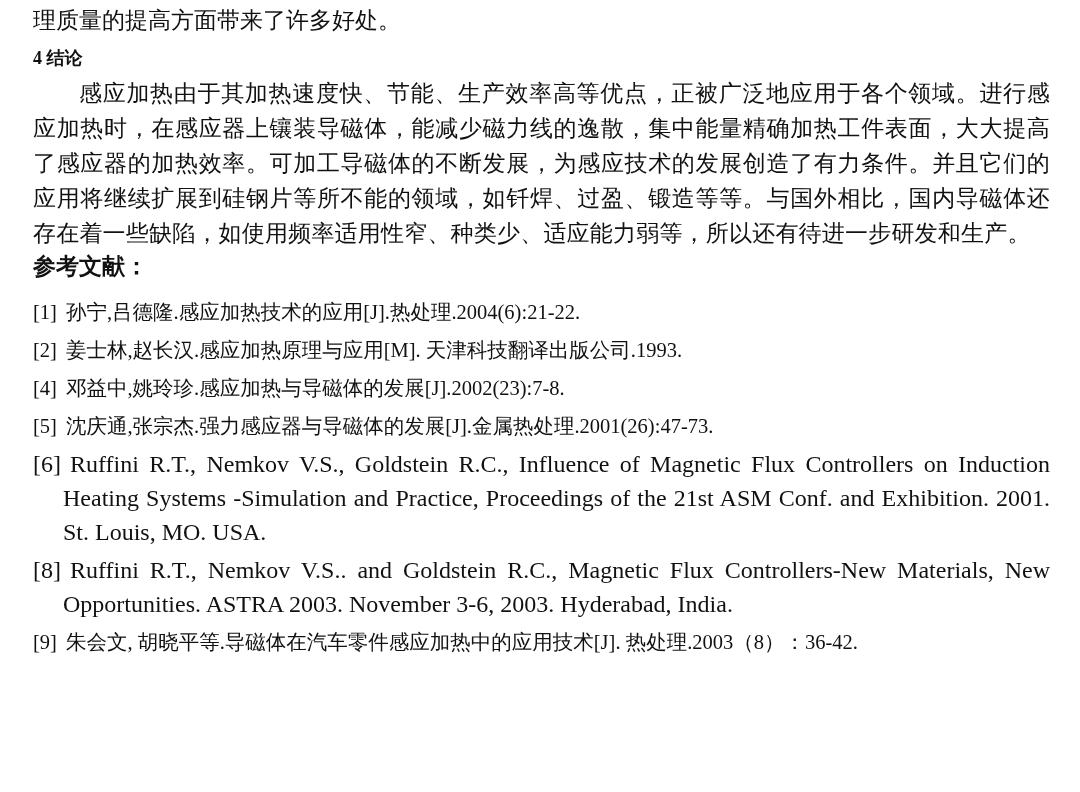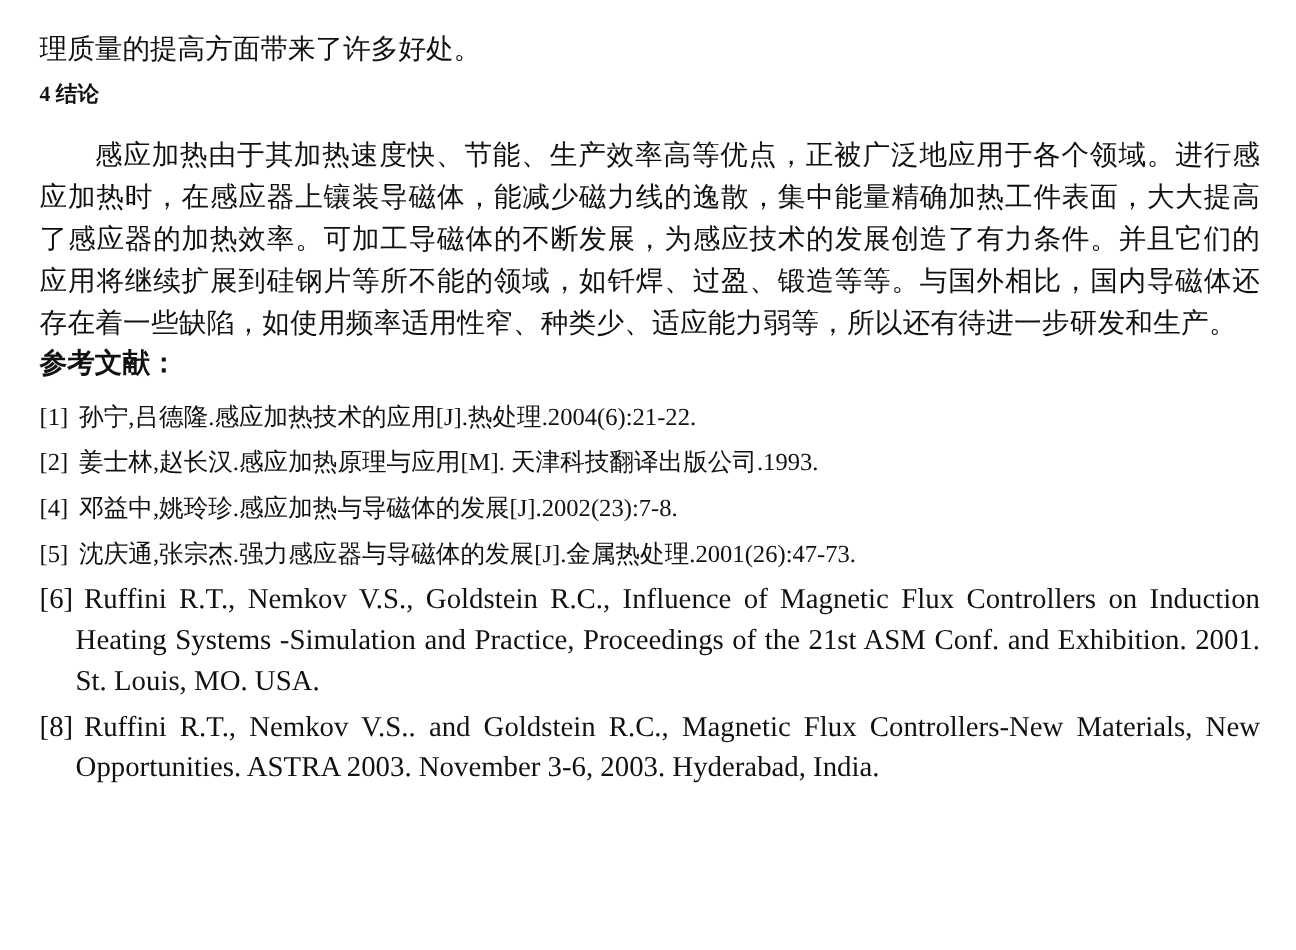--- a/index.html
+++ b/index.html
@@ -5,39 +5,38 @@
   * { margin: 0; padding: 0; box-sizing: border-box; }
   html, body {
     width: 1080px; height: 792px;
     background: #ffffff;
     color: #111111;
     font-family: "Liberation Serif", "DejaVu Serif", serif;
     overflow: hidden;
   }
   .page {
     width: 1080px; height: 786px;
-    padding: 24px 30px 0 33px;
+    padding: 4px 30px 0 33px;
   }
   .lead-line {
     font-size: 23px;
     line-height: 34px;
   }
   .section-heading {
     font-size: 18px;
     font-weight: bold;
     line-height: 36px;
     margin-top: 2px;
   }
   .conclusion {
     font-size: 23px;
     line-height: 35px;
     text-align: justify;
     text-indent: 2em;
     letter-spacing: 0.2px;
-    margin-top: 16px;
   }
   .refs-heading {
     font-size: 23px;
     font-weight: bold;
     line-height: 32px;
   }
   .refs-list {
     margin-top: 12px;
   }
   .ref {
@@ -68,16 +67,17 @@
 
   <div class="refs-heading">参考文献：</div>
 
   <div class="refs-list">
     <div class="ref"><span class="ref-marker">[1]</span><span>孙宁,吕德隆.感应加热技术的应用[J].热处理.2004(6):21-22.</span></div>
     <div class="ref"><span class="ref-marker">[2]</span><span>姜士林,赵长汉.感应加热原理与应用[M]. 天津科技翻译出版公司.1993.</span></div>
     <div class="ref"><span class="ref-marker">[4]</span><span>邓益中,姚玲珍.感应加热与导磁体的发展[J].2002(23):7-8.</span></div>
     <div class="ref"><span class="ref-marker">[5]</span><span>沈庆通,张宗杰.强力感应器与导磁体的发展[J].金属热处理.2001(26):47-73.</span></div>
     <div class="ref en"><span class="ref-marker">[6]</span><span>Ruffini R.T., Nemkov V.S., Goldstein R.C., Influence of Magnetic Flux Controllers on Induction Heating Systems -Simulation and Practice, Proceedings of the 21st ASM Conf. and Exhibition. 2001. St. Louis, MO. USA.</span></div>
     <div class="ref en"><span class="ref-marker">[8]</span><span>Ruffini R.T., Nemkov V.S.. and Goldstein R.C., Magnetic Flux Controllers-New Materials, New Opportunities. ASTRA 2003. November 3-6, 2003. Hyderabad, India.</span></div>
+    <div class="ref"><span class="ref-marker">[9]</span><span>朱会文, 胡晓平等.导磁体在汽车零件感应加热中的应用技术[J]. 热处理.2003（8）：36-42.</span></div>
     <div class="ref"></div>
   </div>
 
 </div>
 
 </body></html>

